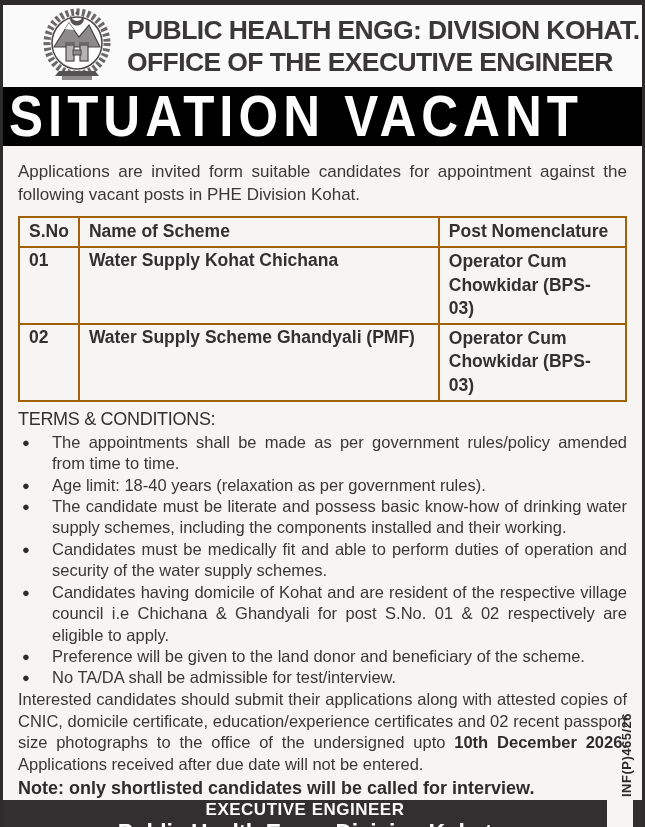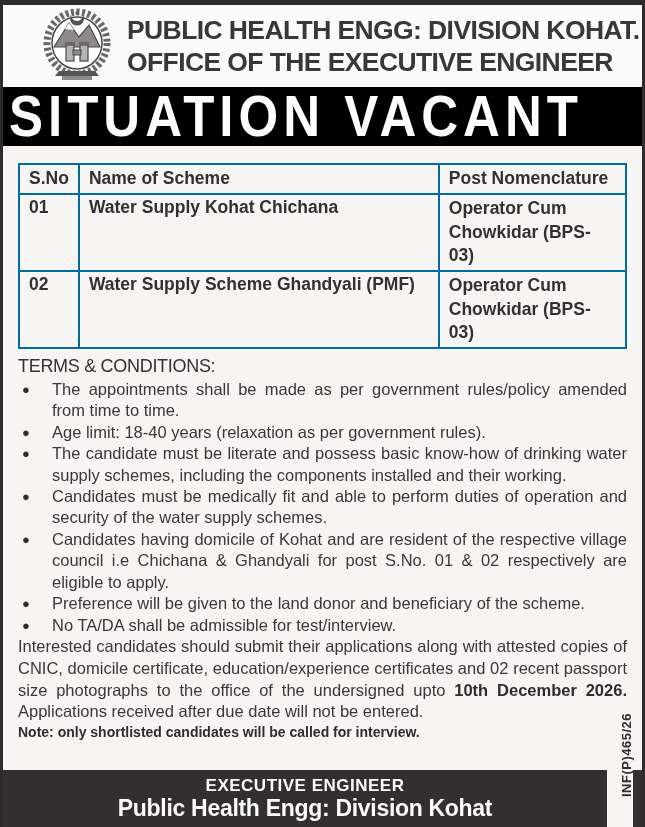--- a/index.html
+++ b/index.html
@@ -65,21 +65,21 @@
 
   table.posts {
     width:100%;
     border-collapse:collapse;
     margin-top:9px;
     font-weight:bold;
     font-size:17.5px;
     color:#333031;
   }
   table.posts th, table.posts td {
-    border:2px solid #0369a1;
+    border:2px solid #a16207;
     padding:2px 9px;
     text-align:left;
     vertical-align:top;
   }
   table.posts th { padding-top:3px; padding-bottom:3px; }
   col.c-sno { width:48px; }
   col.c-scheme { width:374px; }
   col.c-post { width:190px; }
   table.posts td.cell-post { line-height:1.35; }
   table.posts td { height:50px; }
@@ -110,21 +110,21 @@
   .bullet-text { flex:1; text-align:justify; }
 
   .closing {
     font-size:16.5px; line-height:1.32;
     text-align:justify;
     color:#3a3738;
   }
   .closing .bold { font-weight:bold; color:#2f2c2d; }
   .note-line {
     font-weight:bold;
-    font-size:14px; line-height:1.35;
+    font-size:18px; line-height:1.35;
     color:#2f2c2d;
   }
 
   
   .footer-row {
     margin-top:auto;
     display:flex;
     height:57px;
   }
   .footer-banner {
@@ -182,20 +182,21 @@
       <div class="line">OFFICE OF THE EXECUTIVE ENGINEER</div>
     </div>
   </div>
 
   <div class="title-banner">
     <div class="title">SITUATION VACANT</div>
   </div>
 
   <div class="body-pad">
 
+    <p class="intro" style="margin-top:6px">Applications are invited form suitable candidates for appointment against the following vacant posts in PHE Division Kohat.</p>
 
     <table class="posts">
       <colgroup>
           <col class="c-sno">
           <col class="c-scheme">
           <col class="c-post">
         </colgroup>
       <tbody>
           <tr class="head">
         <th>S.No</th>

